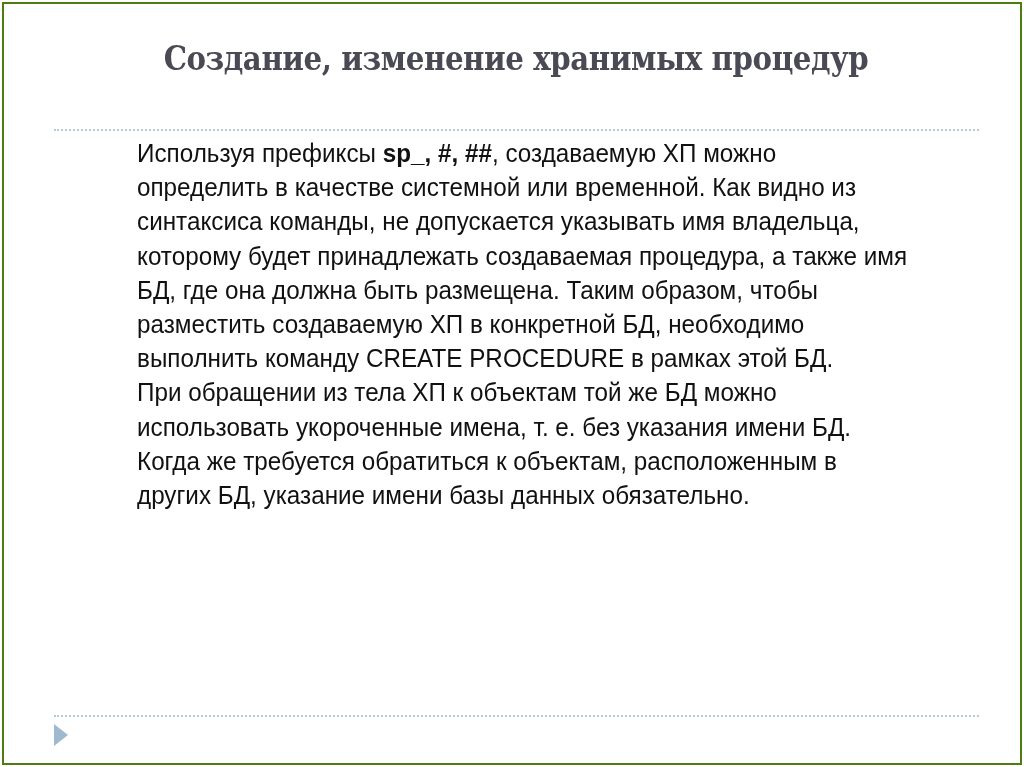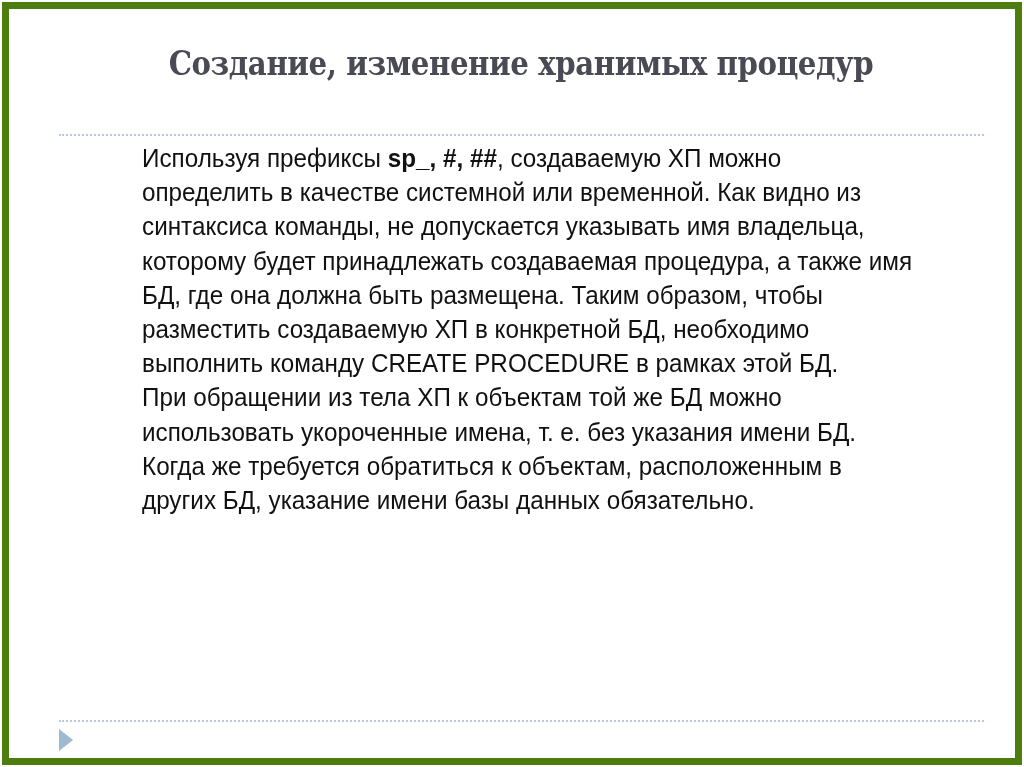--- a/index.html
+++ b/index.html
@@ -3,21 +3,21 @@
   <meta charset="utf-8">
   <style>
     html, body { margin: 0; padding: 0; }
     body {
       width: 1024px; height: 767px; overflow: hidden;
       background: #ffffff;
       position: relative;
     }
     .slide {
       position: absolute; left: 2px; top: 2px; right: 2px; bottom: 2px;
-      border: 7px solid #4d7c0f;
+      border: 2px solid #4d7c0f;
       background: #ffffff;
     }
     .title {
       position: absolute; left: 0; top: 34px; width: 1024px;
       text-align: center;
       font-family: "DejaVu Serif", "Liberation Serif", serif;
       font-weight: bold;
       font-size: 34px;
       color: #4a4a55;
       letter-spacing: -0.5px;

